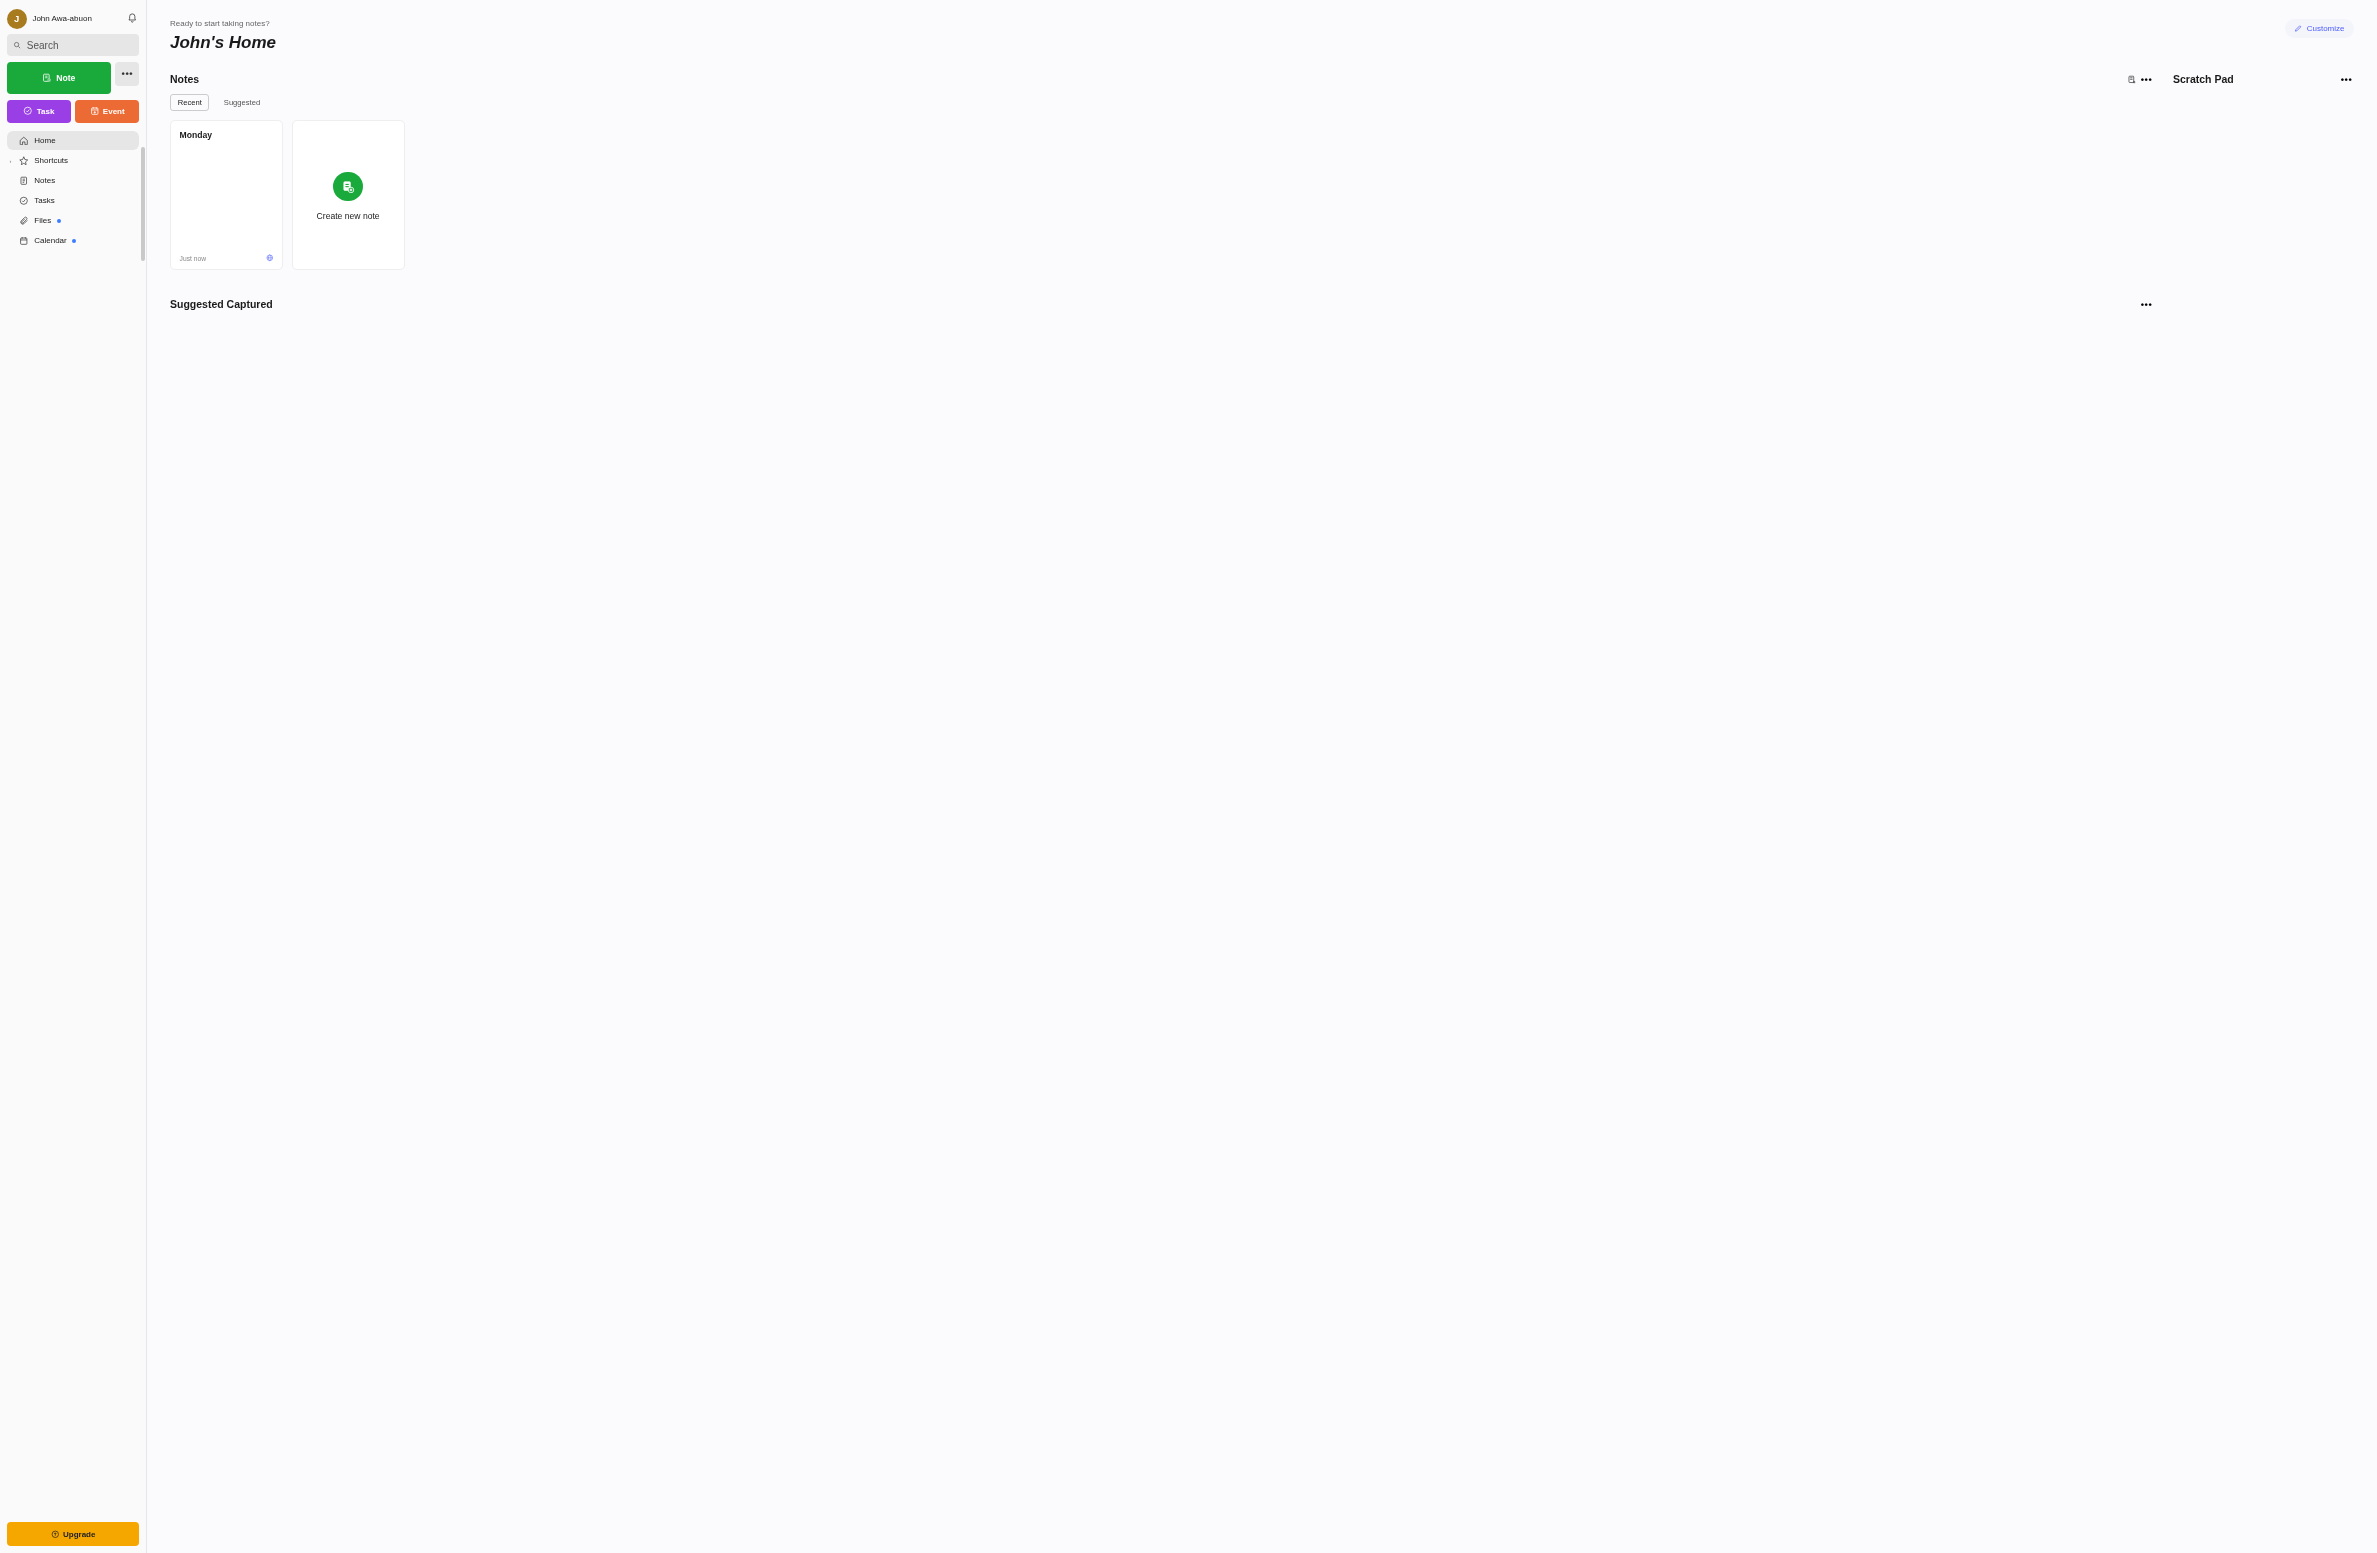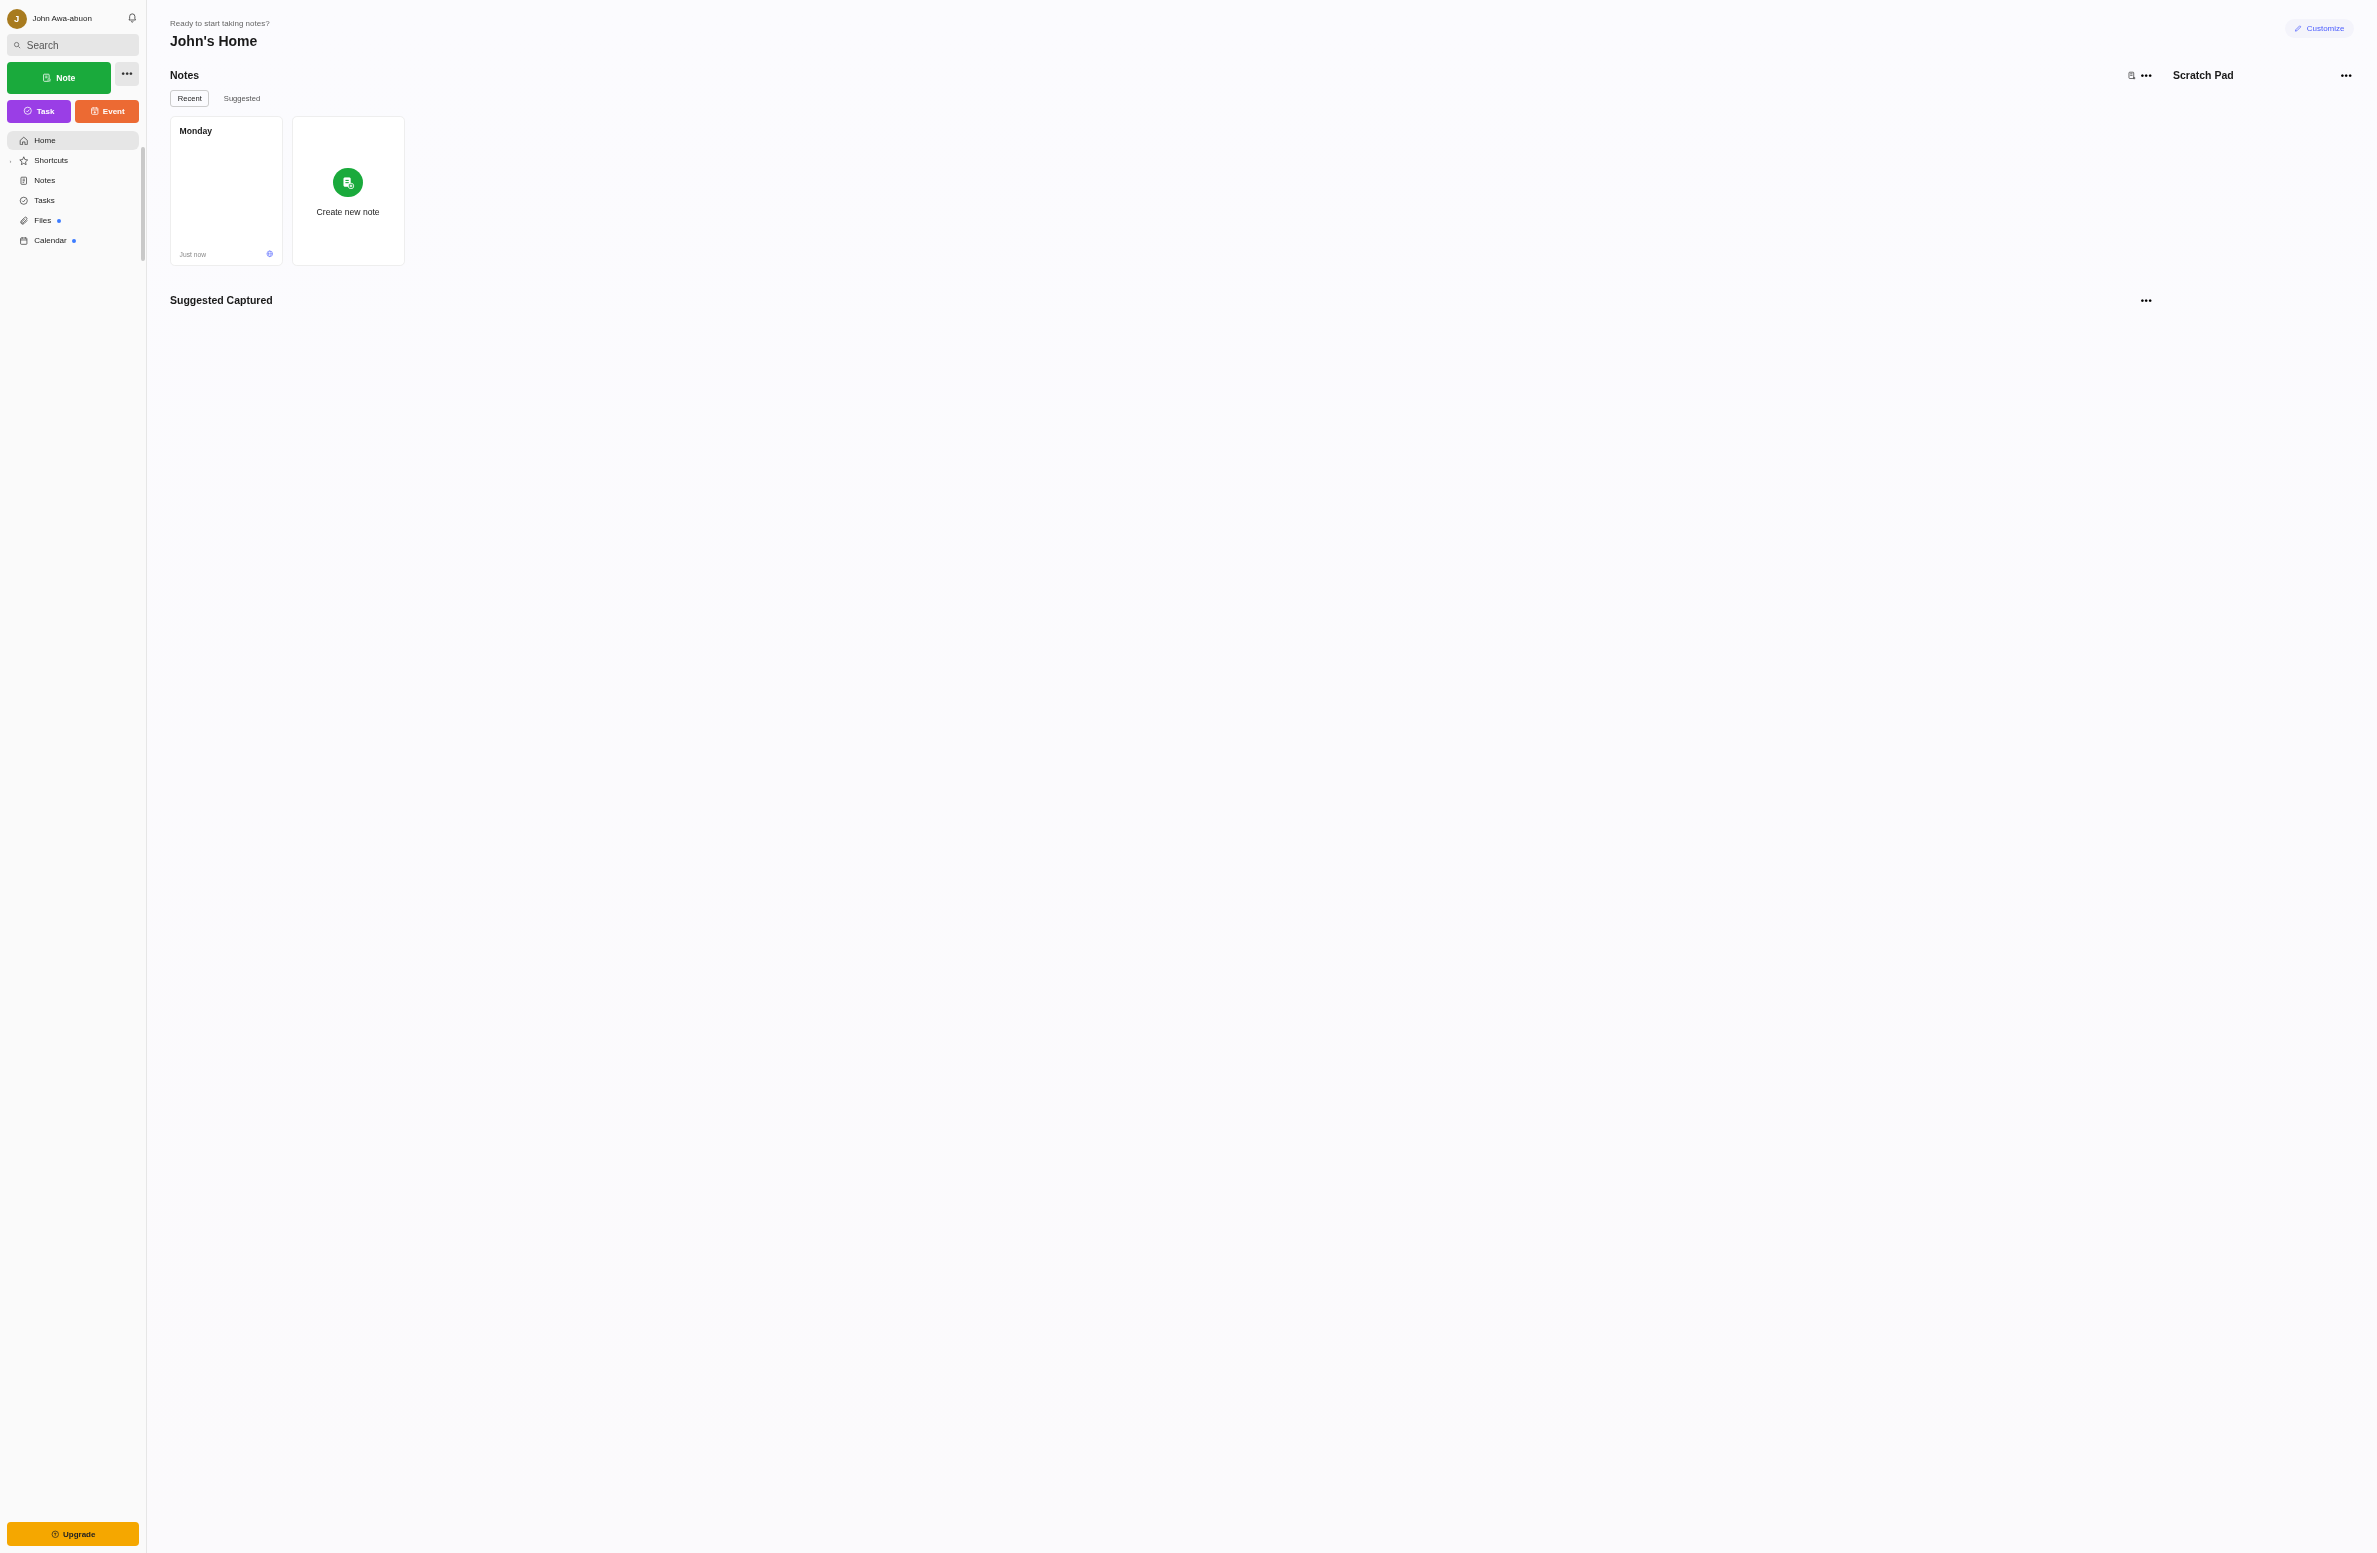--- a/index.html
+++ b/index.html
@@ -163,21 +163,21 @@
 
   
   .main {
     flex: 1;
     overflow-y: auto;
     padding: 19px 23px;
     background: linear-gradient(180deg, #fbfbfe 0%, #fbfafc 100%);
   }
   .page-header { display: flex; justify-content: space-between; align-items: flex-start; margin-bottom: 19px; }
   .ph-left .subtitle { font-size: 8px; color: #666; margin-bottom: 4.8px; }
-  .ph-left .title { font-size: 14px; font-weight: 700; }
+  .ph-left .title { font-size: 17px; font-weight: 700; font-style: italic; }
   .customize-btn {
     background: #f4f4fb;
     border: none;
     border-radius: 10.5px;
     padding: 4.8px 9.5px;
     color: #4b5dff;
     font-size: 8px;
     font-weight: 500;
     display: flex;
     align-items: center;

